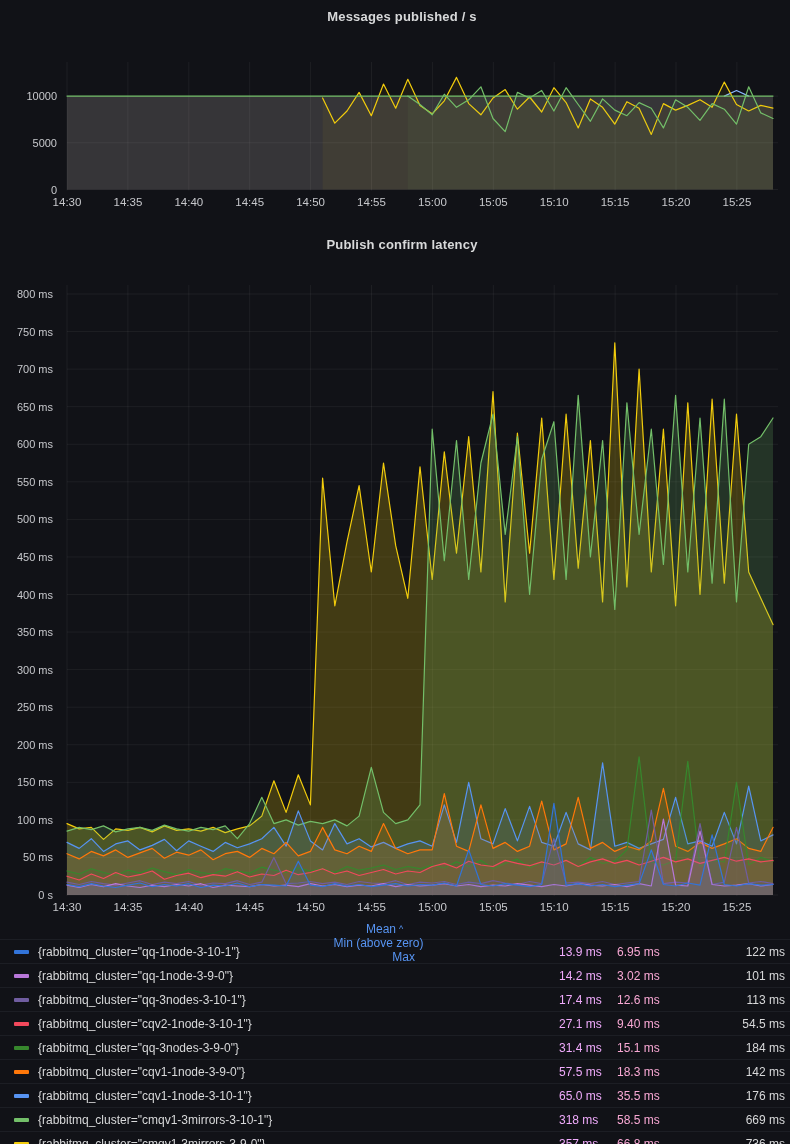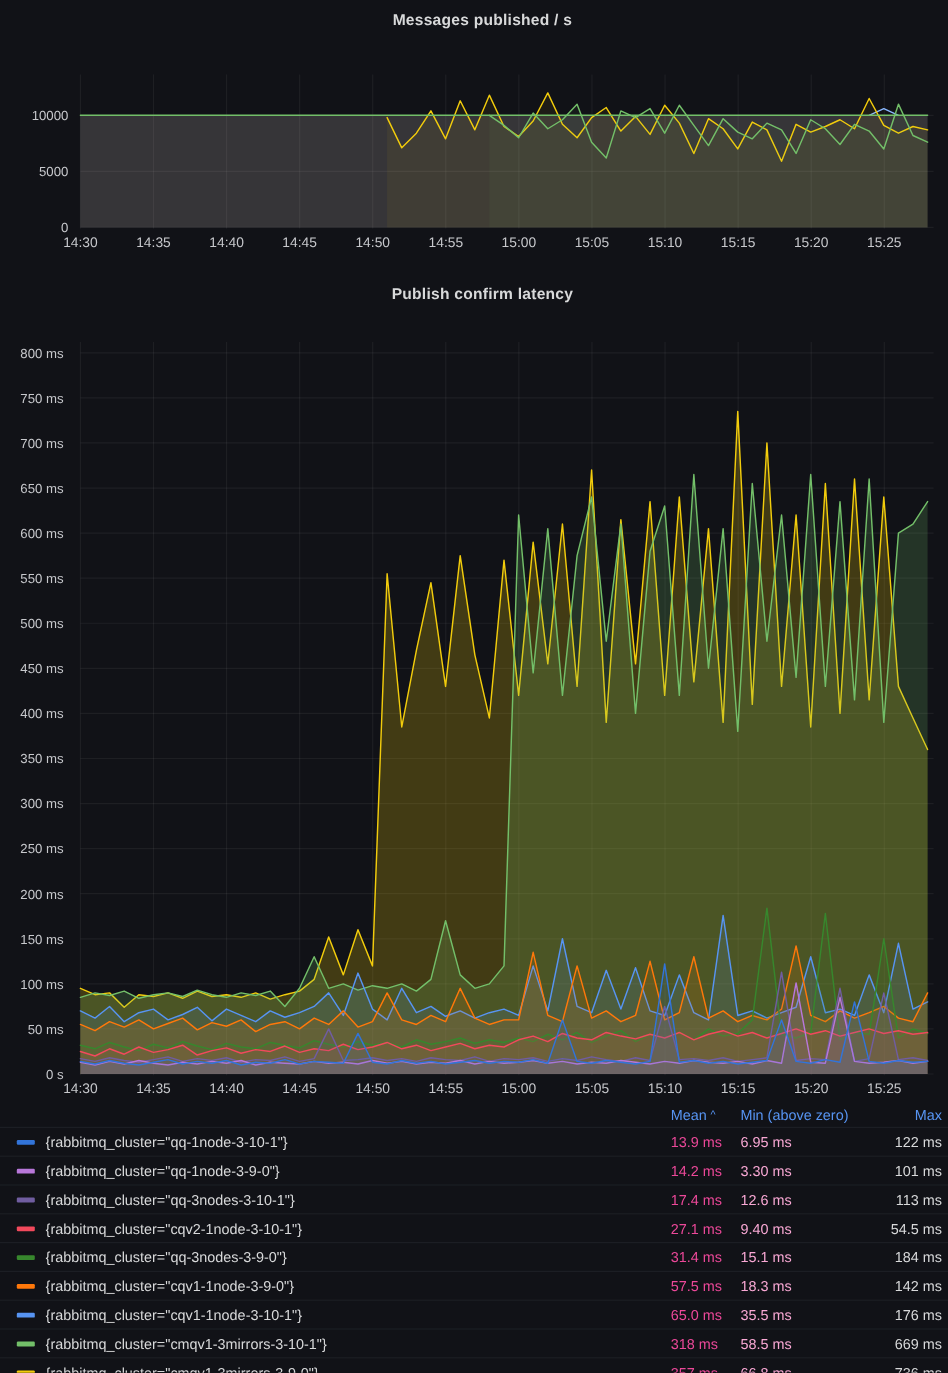--- a/index.html
+++ b/index.html
@@ -12,25 +12,25 @@
   .panel-title{
     position:absolute;left:30px;right:16px;text-align:center;
     color:#d8d9da;font-size:13px;font-weight:600;letter-spacing:.2px;
     cursor:pointer;
   }
   #title-messages{top:9px;}
   #title-latency{top:237px;}
   #charts{position:absolute;left:0;top:0;width:790px;height:918px;}
   
   #legend{position:absolute;left:0;top:918px;width:790px;height:226px;font-size:12px;}
-  .lg-header{display:flex;align-items:center;height:21px;color:#5794f2;font-weight:500;}
+  .lg-header{display:flex;align-items:center;height:21px;color:#5794f2;font-weight:500;flex-direction:column;}
   .lg-row{display:flex;align-items:center;height:23px;border-top:1px solid #1c1e24;}
   .lg-swatch{width:15px;height:4px;border-radius:1px;margin-left:14px;flex:none;}
   .lg-label{margin-left:9px;flex:1;color:#d8d9da;white-space:nowrap;overflow:hidden;cursor:pointer;}
-  .lg-mean{width:58px;flex:none;color:#ec4899;}
+  .lg-mean{width:58px;flex:none;color:#f0abfc;}
   .lg-min{width:123px;flex:none;color:#f9a8d4;}
   .lg-max{width:45px;flex:none;margin-right:5px;color:#d8d9da;text-align:right;}
   .lg-header .lg-mean,.lg-header .lg-min,.lg-header .lg-max{color:#5794f2;cursor:pointer;}
   .lg-caret{font-size:9px;margin-left:3px;position:relative;top:-1px;}
 </style>
 </head>
 <body>
 
 <div class="panel-title" id="title-messages">Messages published / s</div>
 <div class="panel-title" id="title-latency">Publish confirm latency</div>
@@ -206,21 +206,21 @@
         <span class="lg-swatch" style="background: rgb(50, 116, 217);"></span>
         <span class="lg-label">{rabbitmq_cluster="qq-1node-3-10-1"}</span>
         <span class="lg-mean">13.9 ms</span>
         <span class="lg-min">6.95 ms</span>
         <span class="lg-max">122 ms</span>
       </div>
       <div class="lg-row">
         <span class="lg-swatch" style="background: rgb(184, 119, 217);"></span>
         <span class="lg-label">{rabbitmq_cluster="qq-1node-3-9-0"}</span>
         <span class="lg-mean">14.2 ms</span>
-        <span class="lg-min">3.30 ms</span>
+        <span class="lg-min">3.02 ms</span>
         <span class="lg-max">101 ms</span>
       </div>
       <div class="lg-row">
         <span class="lg-swatch" style="background: rgb(112, 93, 160);"></span>
         <span class="lg-label">{rabbitmq_cluster="qq-3nodes-3-10-1"}</span>
         <span class="lg-mean">17.4 ms</span>
         <span class="lg-min">12.6 ms</span>
         <span class="lg-max">113 ms</span>
       </div>
       <div class="lg-row">

